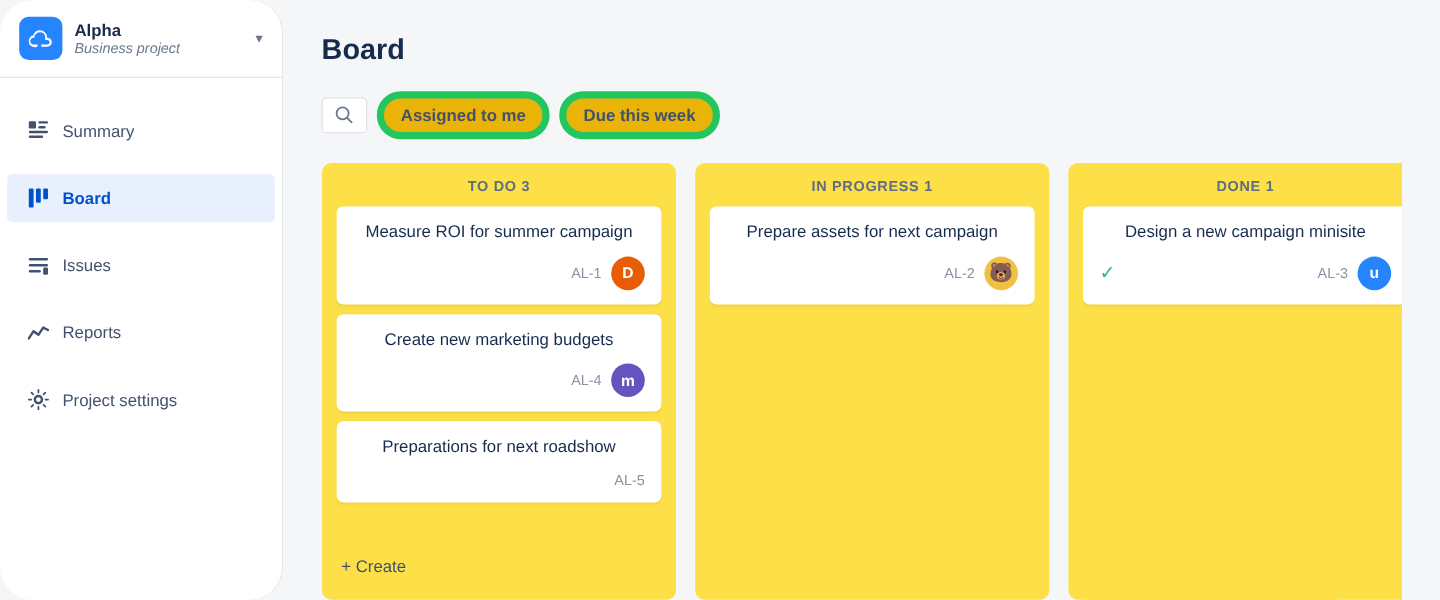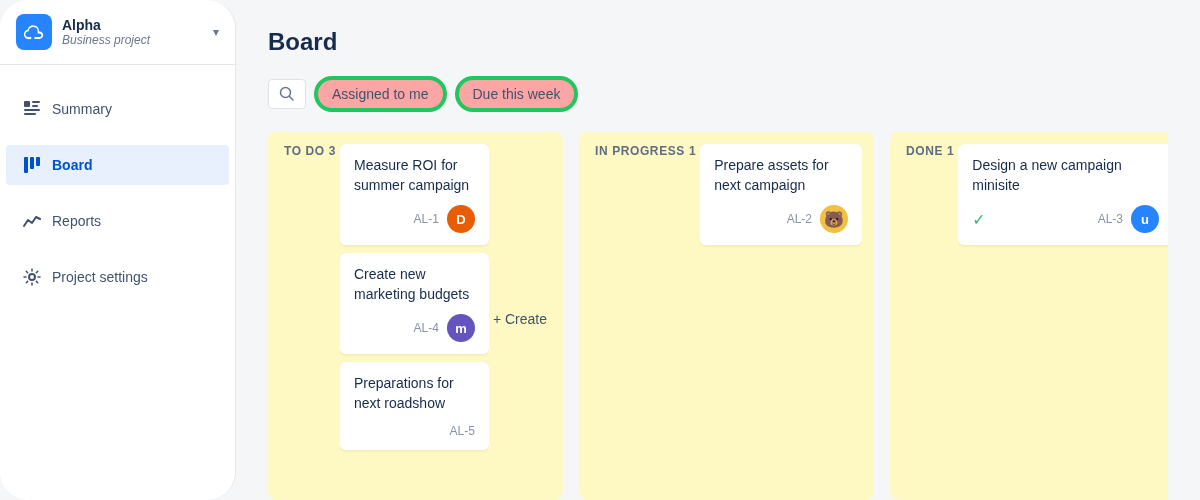--- a/index.html
+++ b/index.html
@@ -93,45 +93,46 @@
       background: #fff;
       border: 1px solid #dfe1e6;
       border-radius: 4px;
       padding: 6px 10px;
       gap: 6px;
       cursor: pointer;
     }
     .search-box svg { color: #6b778c; }
     .filter-btn {
       padding: 6px 14px;
-      border: 4px solid #22c55e;
+      border: 6px solid #22c55e;
       border-radius: 20px;
-      background: #fca5a5;
+      background: #eab308;
       font-size: 14px;
       color: #42526e;
       cursor: pointer;
-      font-weight: 400;
+      font-weight: 700;
     }
 
     
     .board {
       display: flex;
       gap: 16px;
       flex: 1;
       overflow-x: auto;
     }
     .column {
       width: 295px;
       min-width: 295px;
-      background: #fef9c3;
+      background: #fde047;
       border-radius: 8px;
       padding: 12px;
       display: flex;
-      flex-direction: row;
+      flex-direction: column;
       max-height: 380px;
+      text-align: center;
     }
     .column-header {
       font-size: 12px;
       font-weight: 700;
       color: #5e6c84;
       text-transform: uppercase;
       letter-spacing: 0.05em;
       margin-bottom: 10px;
       padding: 0 4px;
     }
@@ -235,20 +236,31 @@
       <div class="sidebar-item-icon">
         <svg width="18" height="18" viewBox="0 0 18 18" fill="#0052cc">
           <rect x="1" y="1" width="4" height="16" rx="1"></rect>
           <rect x="7" y="1" width="4" height="12" rx="1"></rect>
           <rect x="13" y="1" width="4" height="9" rx="1"></rect>
         </svg>
       </div>
       <span>Board</span>
     </div>
 
+    <div class="sidebar-item">
+      <div class="sidebar-item-icon">
+        <svg width="18" height="18" viewBox="0 0 18 18" fill="#42526e">
+          <rect x="1" y="3" width="16" height="2" rx="1"></rect>
+          <rect x="1" y="8" width="16" height="2" rx="1"></rect>
+          <rect x="1" y="13" width="10" height="2" rx="1"></rect>
+          <rect x="13" y="11" width="4" height="6" rx="1"></rect>
+        </svg>
+      </div>
+      <span>Issues</span>
+    </div>
 
     <div class="sidebar-item">
       <div class="sidebar-item-icon">
         <svg width="18" height="18" viewBox="0 0 18 18" fill="#42526e">
           <polyline points="1,14 5,8 9,11 13,5 17,7" fill="none" stroke="#42526e" stroke-width="2" stroke-linecap="round" stroke-linejoin="round"></polyline>
         </svg>
       </div>
       <span>Reports</span>
     </div>
 

